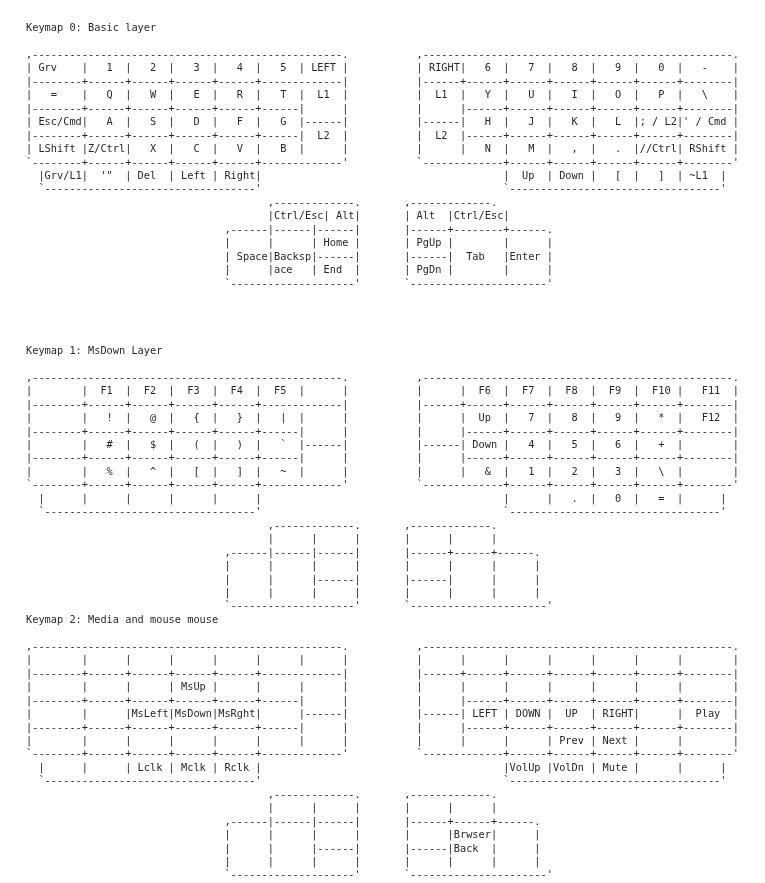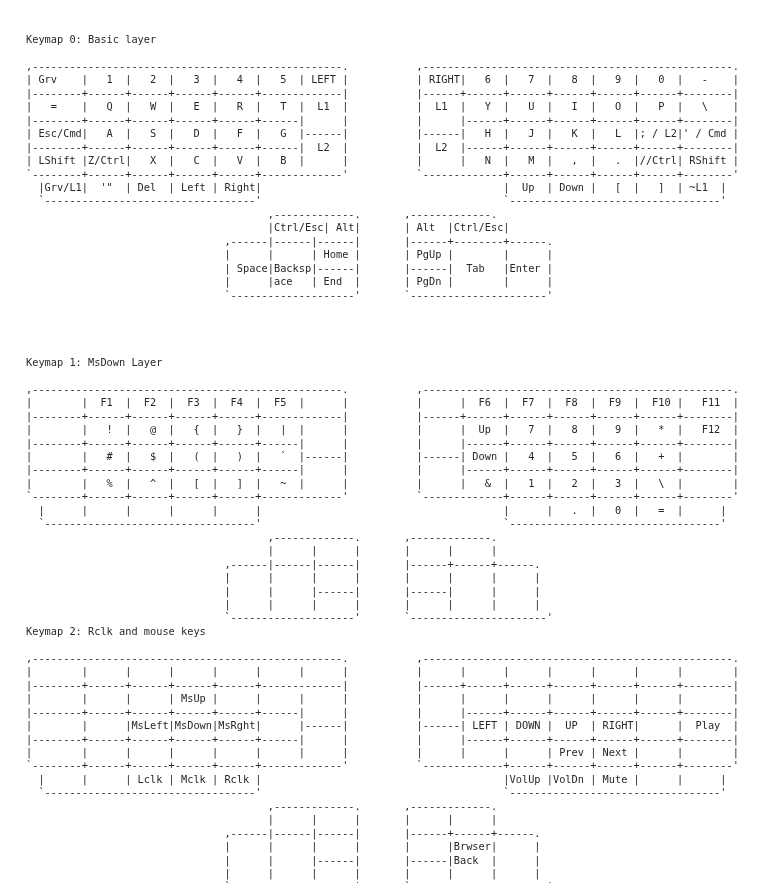--- a/index.html
+++ b/index.html
@@ -6,21 +6,21 @@
     margin: 0;
     padding: 0;
     background: #ffffff;
   }
   .page {
     width: 765px;
     height: 883px;
     box-sizing: border-box;
     overflow: hidden;
     background: #ffffff;
-    padding: 33px 0 10px 26px;
+    padding: 21px 0 10px 26px;
     font-family: "DejaVu Sans Mono", "Liberation Mono", monospace;
     font-size: 10.3px;
     line-height: 13.45px;
     color: #24292f;
   }
   pre {
     margin: 0;
     font-family: inherit;
     font-size: inherit;
     line-height: inherit;
@@ -76,21 +76,21 @@
                                        ,-------------.       ,-------------.
                                        |      |      |       |      |      |
                                 ,------|------|------|       |------+------+------.
                                 |      |      |      |       |      |      |      |
                                 |      |      |------|       |------|      |      |
                                 |      |      |      |       |      |      |      |
                                 `--------------------'       `----------------------'</pre>
   </div>
 
   <div class="section section-2">
-    <pre class="sec-title">Keymap 2: Rclk and mouse keys</pre>
+    <pre class="sec-title">Keymap 2: Media and mouse mouse</pre>
     <pre class="art">,--------------------------------------------------.           ,--------------------------------------------------.
 |        |      |      |      |      |      |      |           |      |      |      |      |      |      |        |
 |--------+------+------+------+------+-------------|           |------+------+------+------+------+------+--------|
 |        |      |      | MsUp |      |      |      |           |      |      |      |      |      |      |        |
 |--------+------+------+------+------+------|      |           |      |------+------+------+------+------+--------|
 |        |      |MsLeft|MsDown|MsRght|      |------|           |------| LEFT | DOWN |  UP  | RIGHT|      |  Play  |
 |--------+------+------+------+------+------|      |           |      |------+------+------+------+------+--------|
 |        |      |      |      |      |      |      |           |      |      |      | Prev | Next |      |        |
 `--------+------+------+------+------+-------------'           `-------------+------+------+------+------+--------'
   |      |      | Lclk | Mclk | Rclk |                                       |VolUp |VolDn | Mute |      |      |

